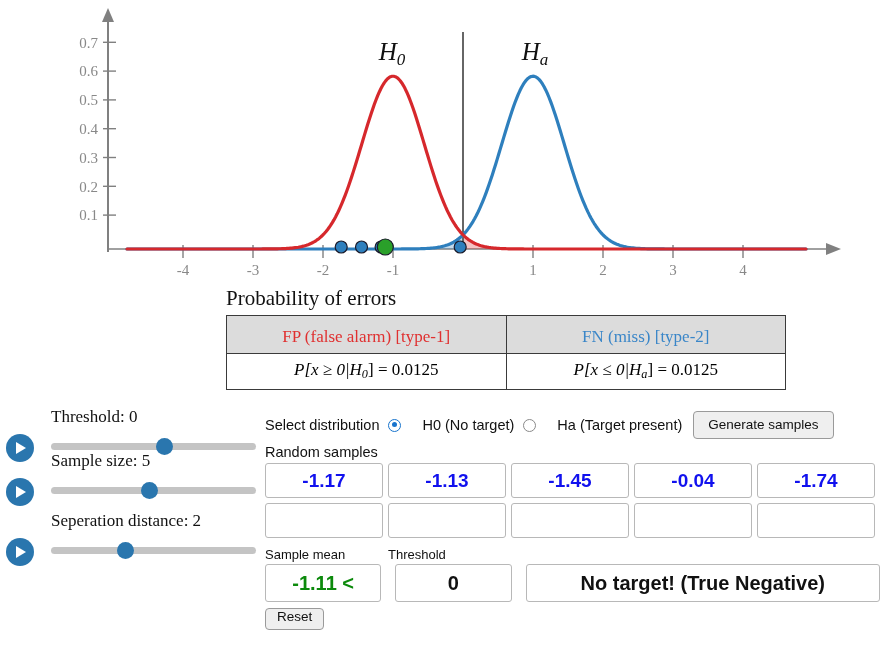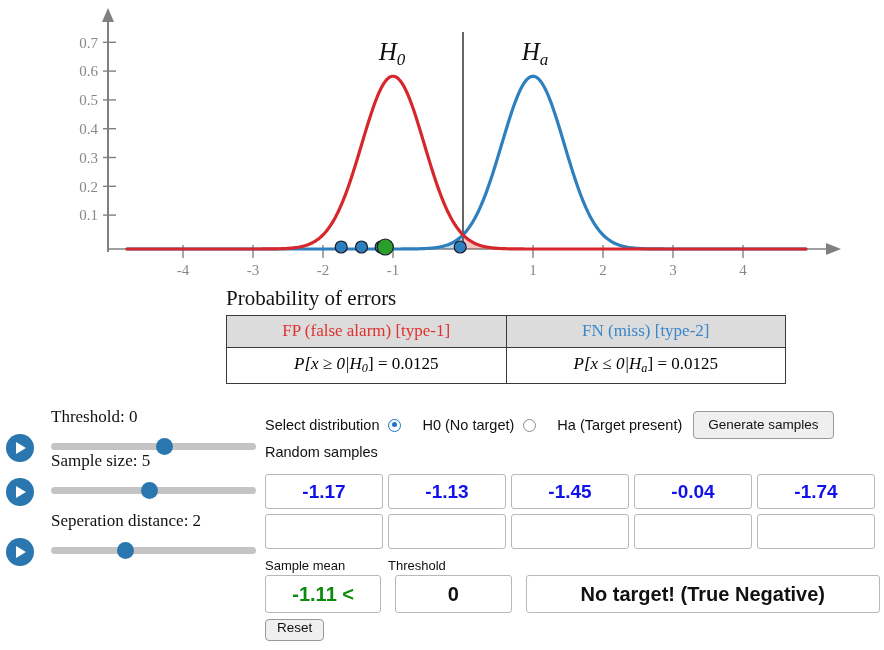--- a/index.html
+++ b/index.html
@@ -45,21 +45,21 @@
   }
   #prob-table th, #prob-table td {
     border: 1px solid #3a3a3a;
     text-align: center;
     font-weight: normal;
     font-family: "Liberation Serif", serif;
   }
   #prob-table th {
     background: #dcdcdc;
     font-size: 17px;
-    padding: 5px 2px 6px 2px;
+    padding: 11px 2px 6px 2px;
   }
   #prob-table td {
     background: #ffffff;
     font-size: 17px;
     padding: 6px 2px 7px 2px;
   }
   .hdr-fp { color: #e03030; }
   .hdr-fn { color: #3a86c8; }
   .math { font-family: "Liberation Serif", serif; font-style: italic; }
   .math .up { font-style: normal; }
@@ -186,21 +186,21 @@
     cursor: pointer;
     white-space: nowrap;
   }
   #random-samples-label {
     margin-top: 7px;
     font-family: "Liberation Sans", sans-serif;
     font-size: 14.5px;
     color: #111111;
   }
   .sample-grid {
-    margin-top: 14px;
+    margin-top: 3px;
     display: grid;
     grid-template-columns: repeat(5, 118px);
     gap: 5px;
   }
   .sample-cell {
     height: 33px;
     border: 1px solid #b8b8b8;
     border-radius: 3px;
     background: #ffffff;
     display: flex;

